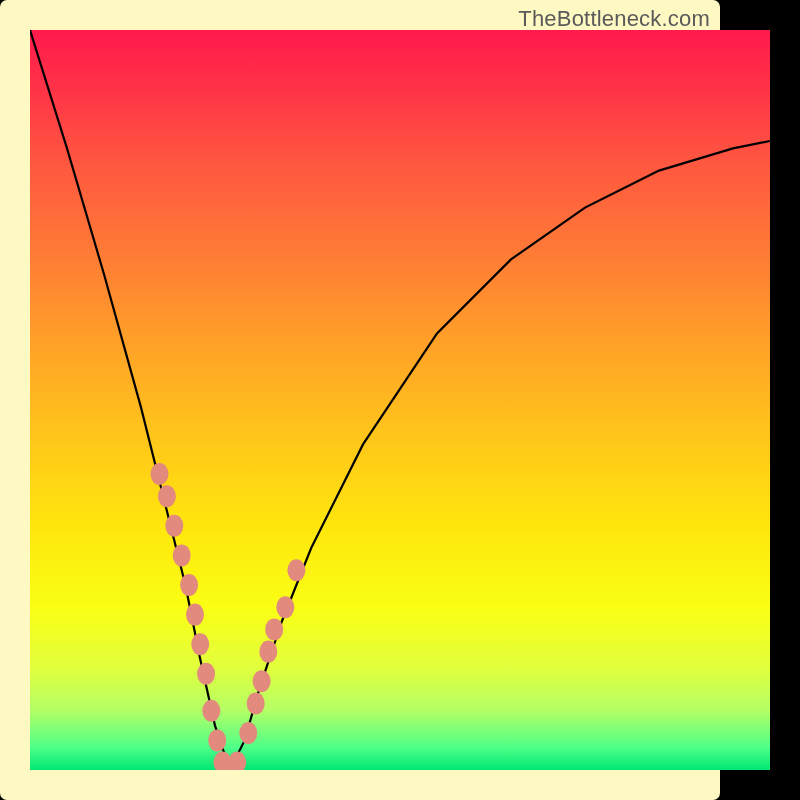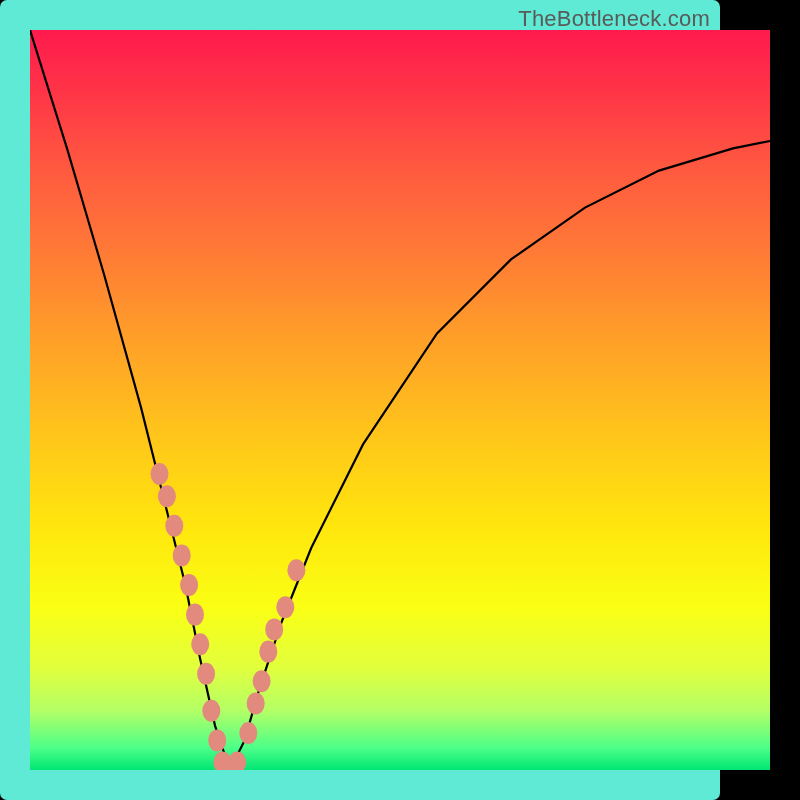--- a/index.html
+++ b/index.html
@@ -1,21 +1,21 @@
 <!DOCTYPE html>
 <html><head>
 <meta charset="utf-8">
 <style>
   * { margin: 0; padding: 0; box-sizing: border-box; }
   html, body { width: 800px; height: 800px; overflow: hidden; background: #000; }
   .frame {
     position: relative;
     width: 720px;
     height: 800px;
-    background: #5eead4;
+    background: #fef9c3;
     border-radius: 7px;
   }
   .plot-area {
     position: absolute;
     left: 30px;
     top: 30px;
     width: 740px;
     height: 740px;
     background: linear-gradient(to bottom,
       #ff1a4d 0%,

